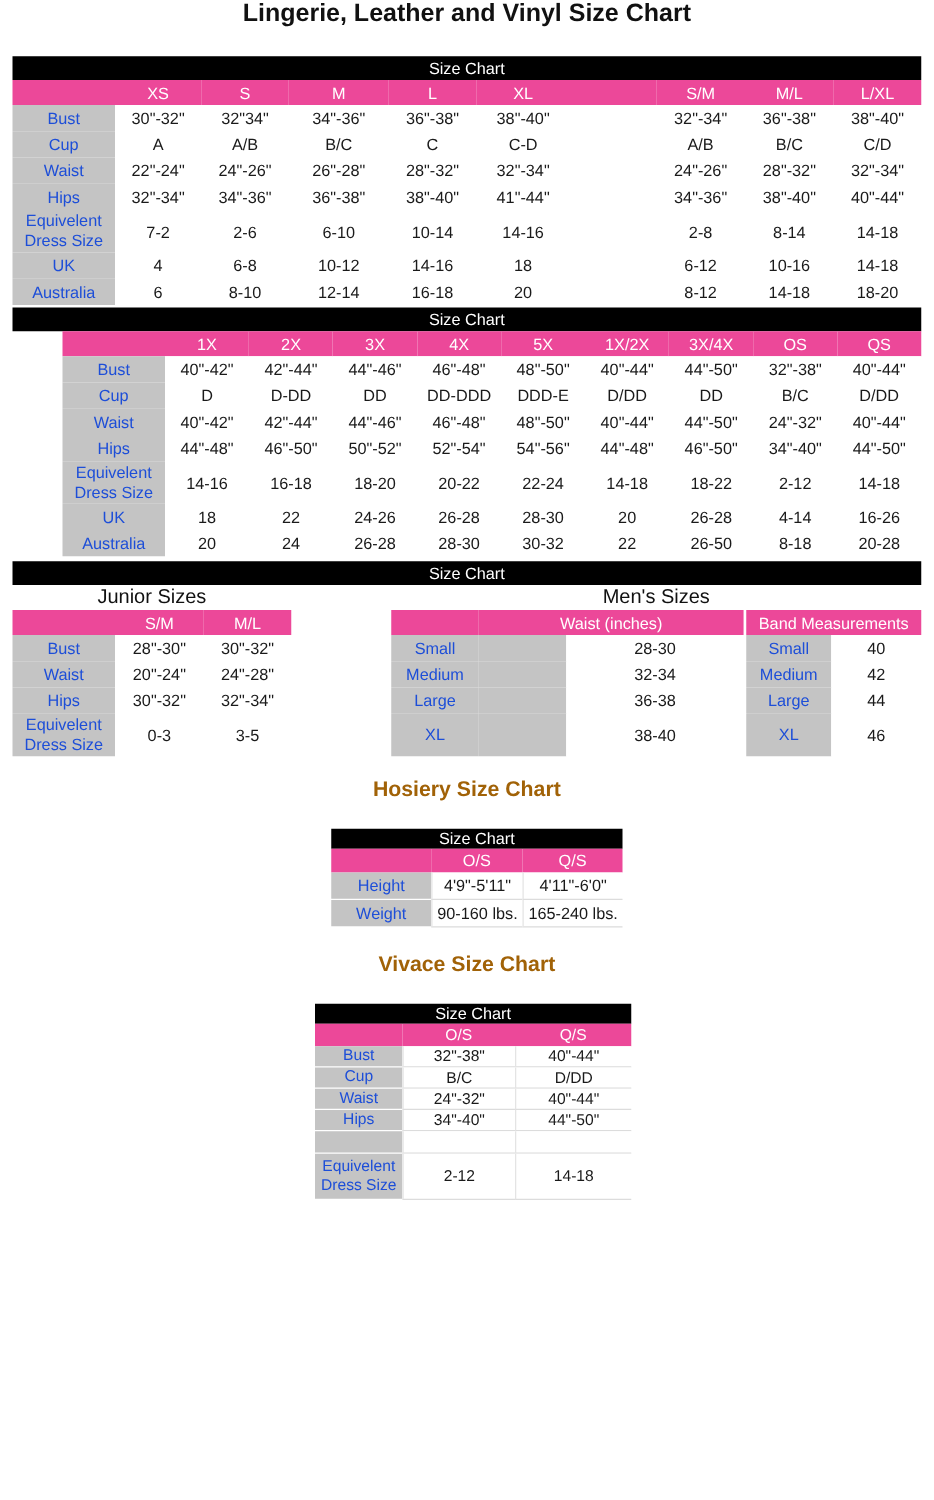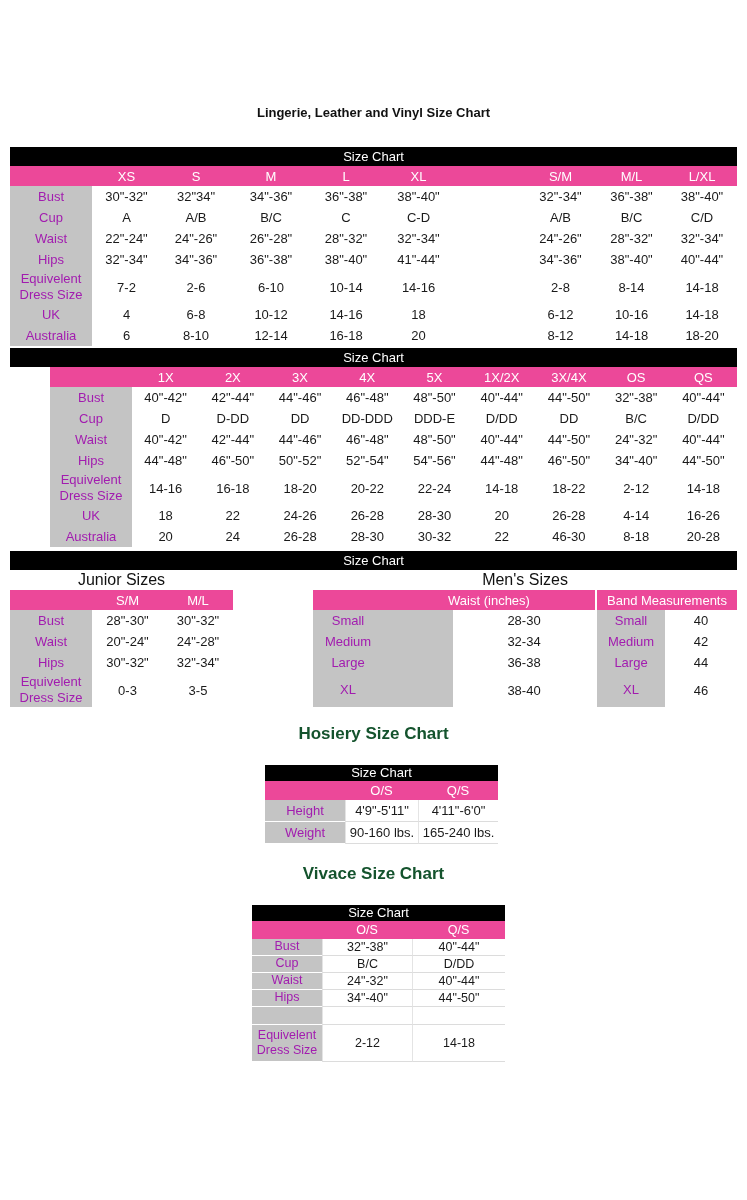--- a/index.html
+++ b/index.html
@@ -2,37 +2,37 @@
 <html><head>
 <meta charset="utf-8">
 <style>
   html,body{margin:0;padding:0;}
   body{
     width:747px;height:1200px;background:#ffffff;
     font-family:"Liberation Sans", sans-serif;color:#1a1a1a;
     -webkit-font-smoothing:antialiased;overflow:hidden;
   }
   .main-title{
-    margin:0;padding-top:102px;height:22px;line-height:22px;
-    font-size:13px;font-weight:bold;text-align:center;color:#111;
+    margin:0;height:22px;line-height:22px;
+    font-size:20px;font-weight:bold;text-align:center;color:#111;
   }
   .sub-title{
     margin:0;height:20px;line-height:20px;
-    font-size:17px;font-weight:bold;text-align:center;color:#14532d;
+    font-size:17px;font-weight:bold;text-align:center;color:#a16207;
   }
   .sect{margin-left:10px;width:727px;}
   .black-bar{
     background:#000;color:#fff;font-size:13px;height:19px;line-height:19px;
     text-align:center;
   }
   .sect-label-row{display:flex;align-items:center;}
   .sect-label{font-size:13.5px;color:#111;text-align:center;}
   .grid{display:grid;}
   .hcell{background:#ec4899;color:#fff;font-size:13px;display:flex;align-items:center;justify-content:center;}
-  .lcell{background:#c4c4c4;color:#a21caf;font-size:13px;display:flex;align-items:center;justify-content:center;text-align:center;line-height:1.22;}
+  .lcell{background:#c4c4c4;color:#1d4ed8;font-size:13px;display:flex;align-items:center;justify-content:center;text-align:center;line-height:1.22;}
   .cell{background:#fff;color:#1a1a1a;font-size:13px;display:flex;align-items:center;justify-content:center;white-space:nowrap;}
 
   
   .t-big .hcell{height:20px;}
   .t-big .lcell,.t-big .cell{height:21px;}
   .t-big .lcell.tall,.t-big .cell.tall{height:34px;}
   .g-regular{grid-template-columns:82px 69px 70px 80px 70px 75px 69px 71px 71px 70px;}
   .g-plus{grid-template-columns:82px repeat(9,1fr);padding-left:40px;}
   .g-junior{grid-template-columns:82px 71px 70px;}
 
@@ -241,21 +241,21 @@
       <div class="cell">26-28</div>
       <div class="cell">4-14</div>
       <div class="cell">16-26</div>
       <div class="lcell">Australia</div>
       <div class="cell">20</div>
       <div class="cell">24</div>
       <div class="cell">26-28</div>
       <div class="cell">28-30</div>
       <div class="cell">30-32</div>
       <div class="cell">22</div>
-      <div class="cell">46-30</div>
+      <div class="cell">26-50</div>
       <div class="cell">8-18</div>
       <div class="cell">20-28</div>
     </div>
 </div>
 
 <div class="sect mt-s3">
   <div class="black-bar">Size Chart</div>
   <div class="jm-row">
     <div class="jm-col-junior">
       <div class="jm-label">Junior Sizes</div>

